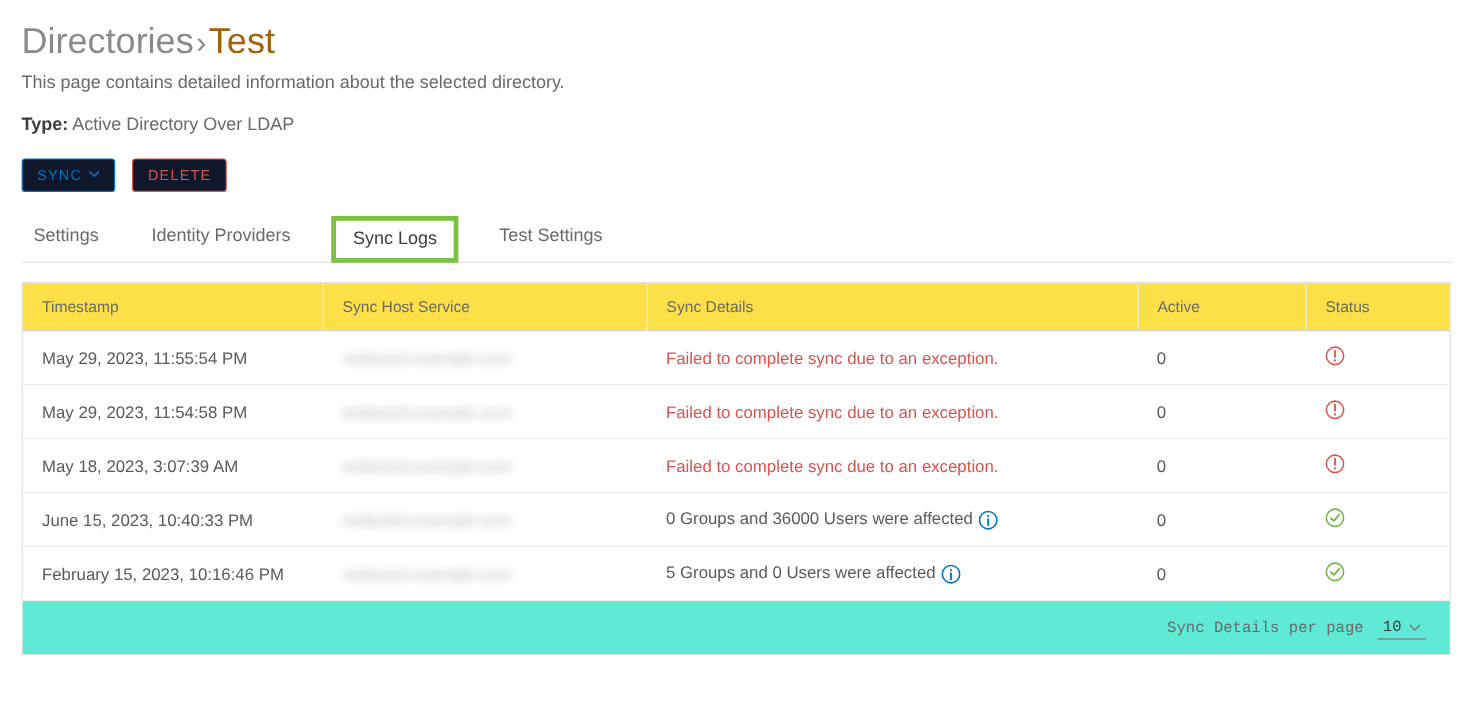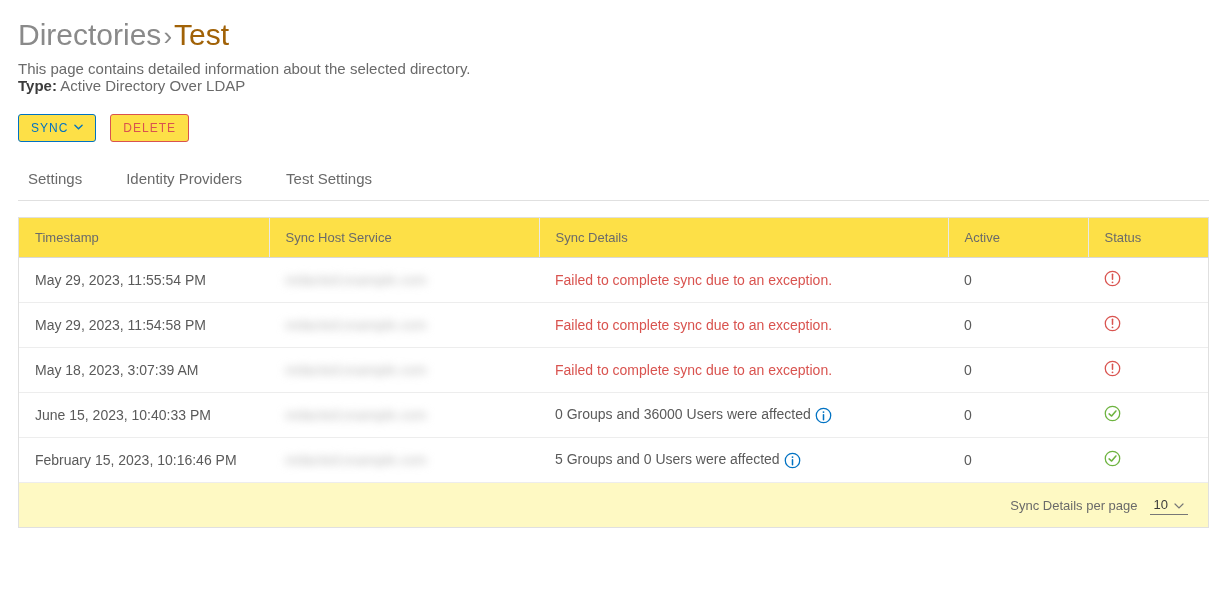--- a/index.html
+++ b/index.html
@@ -34,20 +34,21 @@
     }
     .breadcrumb-current {
       font-size: 30px;
       font-weight: 400;
       color: #a16207;
       text-align: center;
     }
     .page-desc {
       color: #6a6a6a;
       font-size: 15px;
+      margin-bottom: 18px;
     }
     .type-row {
       font-size: 15px;
       margin-bottom: 20px;
     }
     .type-label {
       font-weight: 600;
       color: #3c3c3c;
     }
     .type-value {
@@ -59,21 +60,21 @@
       gap: 14px;
       margin-bottom: 16px;
     }
     .btn {
       border-radius: 3px;
       padding: 6px 12px;
       font-size: 12px;
       letter-spacing: 1px;
       font-weight: 500;
       cursor: pointer;
-      background: #fde047;
+      background: #0f172a;
       display: inline-flex;
       align-items: center;
       gap: 6px;
     }
     .btn-sync {
       border: 1px solid #0072c3;
       color: #0072c3;
     }
     .btn-delete {
       border: 1px solid #d9534f;
@@ -163,21 +164,22 @@
       display: inline-flex;
     }
     .pager {
       display: flex;
       justify-content: flex-end;
       align-items: center;
       padding: 12px 20px;
       font-size: 13px;
       color: #6a6a6a;
       gap: 12px;
-      background: #fef9c3;
+      background: #5eead4;
+      font-family: Liberation Mono, monospace;
     }
     .pager-select {
       display: inline-flex;
       align-items: center;
       gap: 6px;
       border-bottom: 1px solid #777;
       padding: 2px 4px;
       cursor: pointer;
       color: #3c3c3c;
     }
@@ -208,20 +210,21 @@
     </span>
   </button>
   <button class="btn btn-delete">
     <span>DELETE</span>
   </button>
 </div>
 
 <div class="tabs">
   <div class="tab">Settings</div>
   <div class="tab">Identity Providers</div>
+  <div class="tab active">Sync Logs</div>
   <div class="tab">Test Settings</div>
 </div>
 
 <div class="table-wrap">
   <table>
     <thead>
       <tr>
         <th class="col-ts">Timestamp</th>
         <th class="col-host">Sync Host Service</th>
         <th class="col-details">Sync Details</th>

